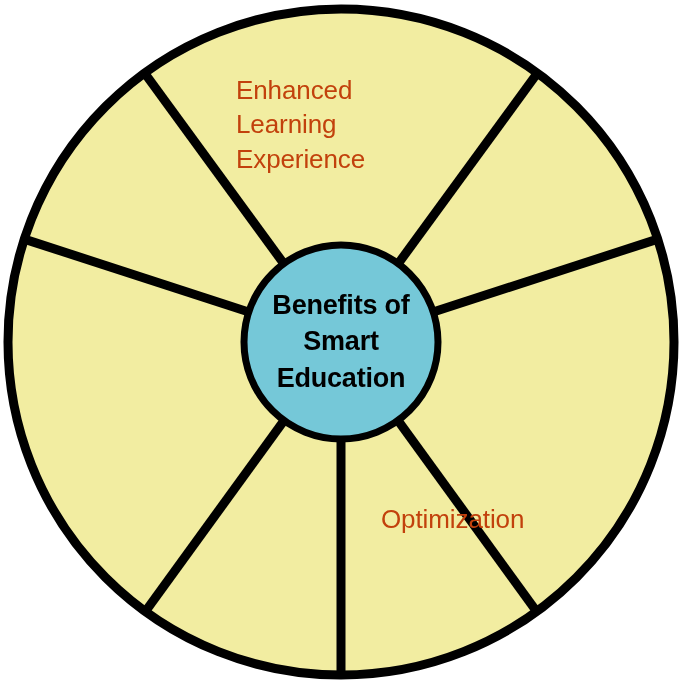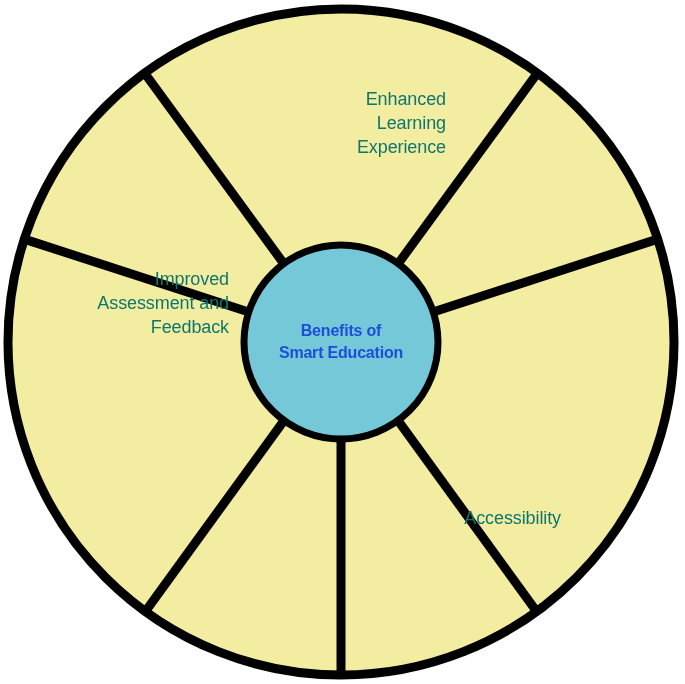--- a/index.html
+++ b/index.html
@@ -21,37 +21,37 @@
   #wheel-svg {
     position: absolute;
     top: 0;
     left: 0;
     width: 685px;
     height: 684px;
     display: block;
   }
   .sector-label {
     position: absolute;
-    text-align: right;
-    color: #0f766e;
+    text-align: left;
+    color: #c2410c;
     font-family: "Liberation Sans", sans-serif;
-    font-size: 18px;
+    font-size: 26px;
     line-height: 1.32;
     font-weight: 400;
     letter-spacing: -0.1px;
     white-space: pre-line;
     transform: translate(-50%, -50%);
     pointer-events: none;
   }
   #center-label {
     position: absolute;
     text-align: center;
-    color: #1d4ed8;
+    color: #000000;
     font-family: "Liberation Sans", sans-serif;
-    font-size: 16px;
+    font-size: 27px;
     line-height: 1.35;
     font-weight: 700;
     letter-spacing: -0.2px;
     white-space: pre-line;
     transform: translate(-50%, -50%);
     pointer-events: none;
   }
 </style>
 </head>
 <body>
@@ -77,23 +77,20 @@
 
       <circle id="inner-circle" cx="341" cy="342" r="97" fill="#75c8d8" stroke="#000000" stroke-width="7"></circle>
     </g>
   </svg>
 
   <div class="sector-label" style="left:341px; top:124px; width:210px;">Enhanced
 Learning
 Experience</div>
 
 
-  <div class="sector-label" style="left:471px; top:519px; width:180px;">Accessibility</div>
+  <div class="sector-label" style="left:471px; top:519px; width:180px;">Optimization</div>
 
 
-  <div class="sector-label" style="left:124px; top:304px; width:210px;">Improved
-Assessment and
-Feedback</div>
 
   <div id="center-label" style="left:341px; top:342px; width:190px;">Benefits of
 Smart Education</div>
 
 </div>
 
 </body></html>

